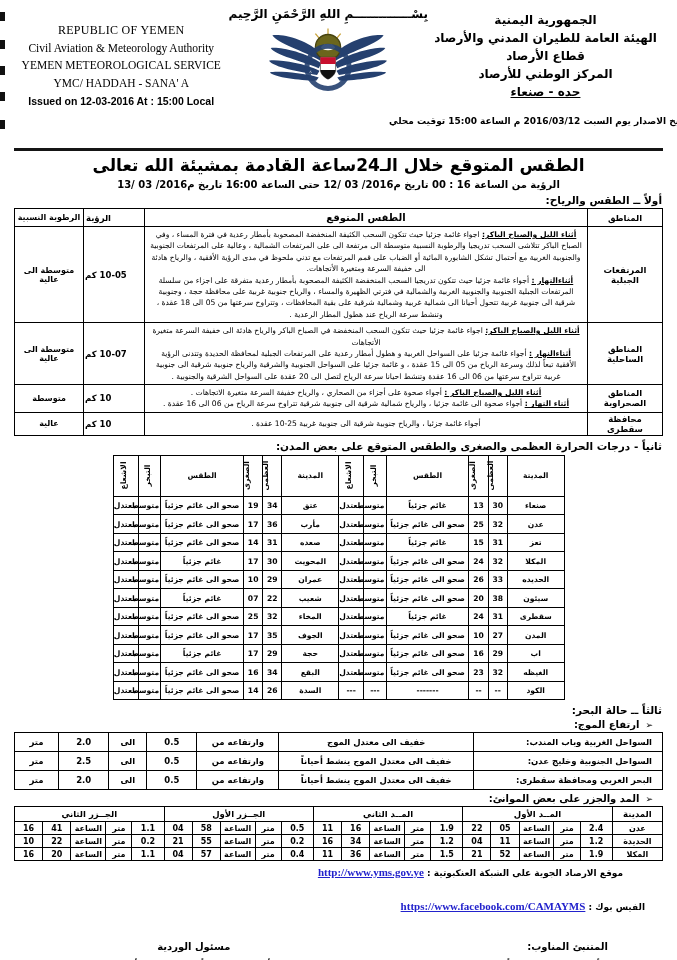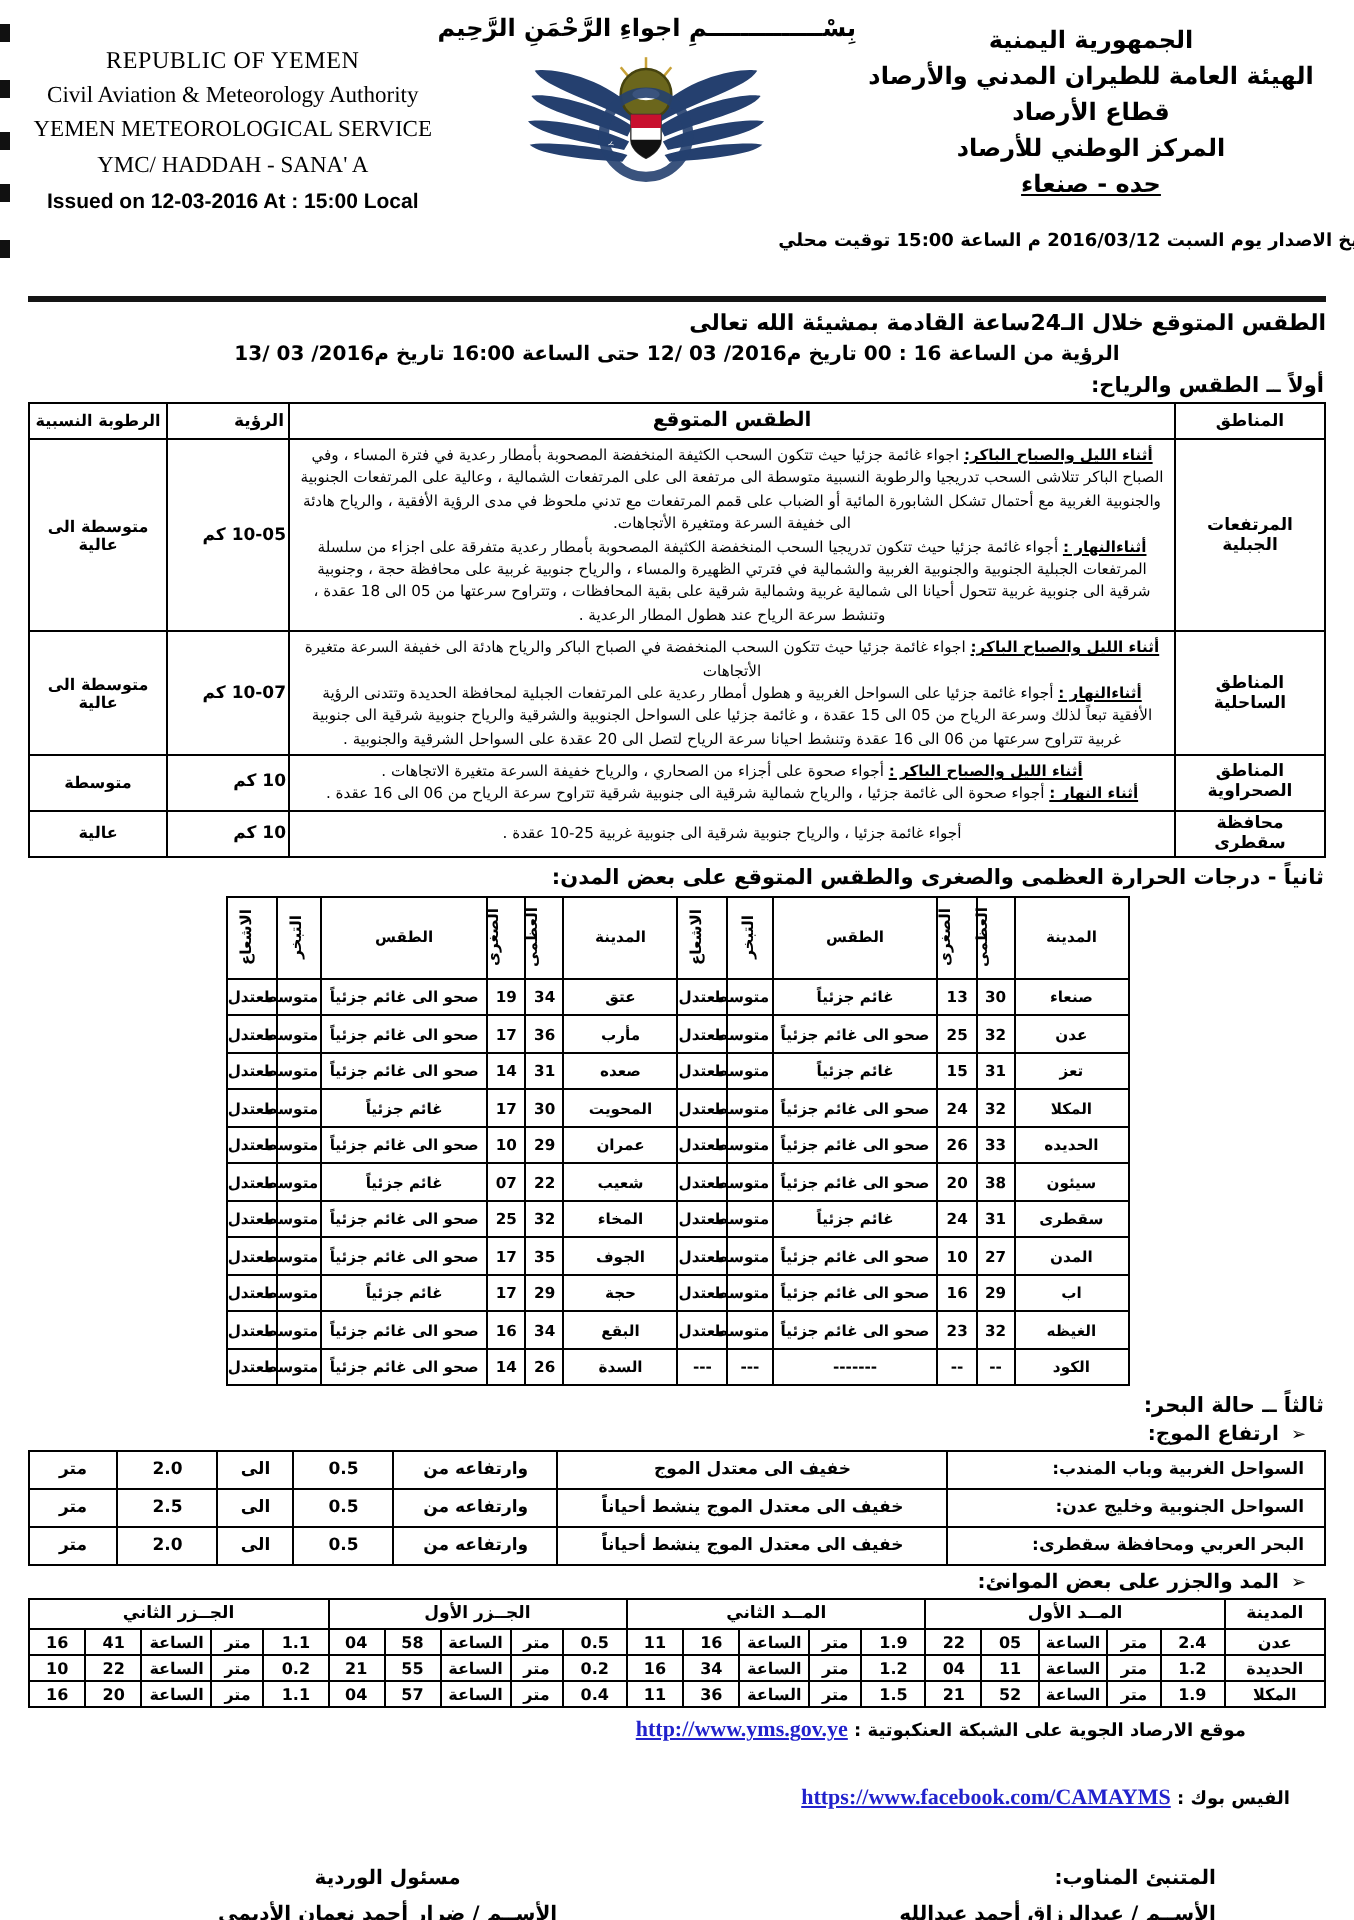--- a/index.html
+++ b/index.html
@@ -16,34 +16,34 @@
   .hdr-en .l4,.hdr-en .l5{font-family:"Liberation Sans",sans-serif;font-size:10.5px;font-weight:bold;}
   .hdr-c{flex:1;text-align:center;padding-top:2px;}
   .bismillah{font-size:12px;font-weight:bold;white-space:nowrap;direction:rtl;}
   .hdr-ar{width:235px;text-align:center;font-weight:bold;font-size:12px;line-height:1.5;padding-top:6px;}
   .hdr-ar .city{text-decoration:underline;}
   .issue-ar{margin-top:14px;font-size:9px;font-weight:bold;white-space:nowrap;text-align:left;
             transform:translateX(28px);}
   .rule{border:none;border-top:3px solid #151515;margin:3px 0 4px 0;}
 
   
-  .title{font-weight:bold;font-size:11px;margin-top:2px;}
+  .title{text-align:center;font-weight:bold;font-size:17px;margin-top:2px;}
   .subtitle{text-align:center;font-weight:bold;font-size:10px;margin-top:4px;}
   .sec{font-weight:bold;font-size:10.5px;margin:4px 1px 2px 0;}
 
   
   table{border-collapse:collapse;direction:rtl;}
   td,th{border:1px solid #000;}
 
   
   .t1{width:100%;font-size:7.6px;table-layout:fixed;}
   .t1 thead th{font-size:10px;font-weight:bold;padding:3px 2px;}
   .t1 .c-region{width:70px;font-weight:bold;text-align:center;font-size:8.5px;}
   .t1 .c-forecast{text-align:center;padding:2px 5px;line-height:1.5;border-radius:14px;}
-  .t1 .c-vis{width:56px;text-align:right;font-weight:bold;font-size:8.5px;margin-top:26px;}
+  .t1 .c-vis{width:56px;text-align:left;font-weight:bold;font-size:8.5px;margin-top:26px;}
   .t1 .c-hum{width:64px;text-align:center;font-weight:bold;font-size:8px;}
   .lead{font-weight:bold;text-decoration:underline;}
 
   
   .t2{width:452px;margin:3px auto 2px auto;font-size:7.6px;font-weight:bold;text-align:center;table-layout:fixed;}
   .t2 td{padding:1px 1px;height:15.5px;}
   .t2 th{font-size:7.6px;padding:1px;}
   .t2 .vh{height:38px;}
   .t2 .vh span{display:inline-block;transform:rotate(-90deg);white-space:nowrap;}
   .t2 col.c-city{width:56px;} .t2 col.c-n{width:19px;} .t2 col.c-wx{width:82px;}
@@ -88,21 +88,21 @@
   <div class="hdr">
     <div class="hdr-en">
       <div class="l0">REPUBLIC OF YEMEN</div>
       <div>Civil Aviation &amp; Meteorology Authority</div>
       <div>YEMEN METEOROLOGICAL SERVICE</div>
       <div>YMC/ HADDAH - SANA' A</div>
       <div class="l5">Issued on  12-03-2016  At : 15:00  Local</div>
     </div>
 
     <div class="hdr-c">
-      <div class="bismillah">بِسْــــــــــــــمِ اجواءِ الرَّحْمَنِ الرَّحِيم</div>
+      <div class="bismillah">بِسْــــــــــــــمِ اللهِ الرَّحْمَنِ الرَّحِيم</div>
       <svg width="118" height="86" viewBox="0 0 140 100" aria-hidden="true">
         <g fill="#25406f">
           <path d="M76,40 C94,20 126,14 136,16 C130,26 100,34 79,46 Z"></path>
           <path d="M78,49 C98,35 130,29 138,31 C132,40 102,46 81,55 Z"></path>
           <path d="M80,58 C100,48 132,44 140,46 C134,54 104,59 83,63 Z"></path>
           <path d="M81,66 C101,60 132,58 139,60 C133,66 105,69 84,70 Z"></path>
         </g>
         <g fill="#25406f" transform="translate(140,0) scale(-1,1)">
           <path d="M76,40 C94,20 126,14 136,16 C130,26 100,34 79,46 Z"></path>
           <path d="M78,49 C98,35 130,29 138,31 C132,40 102,46 81,55 Z"></path>

